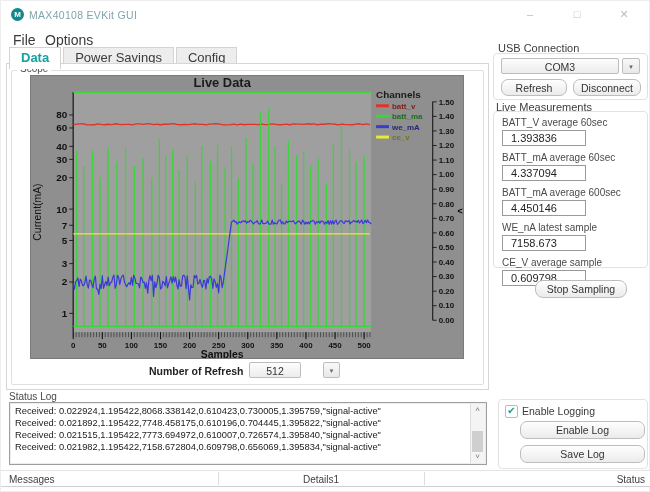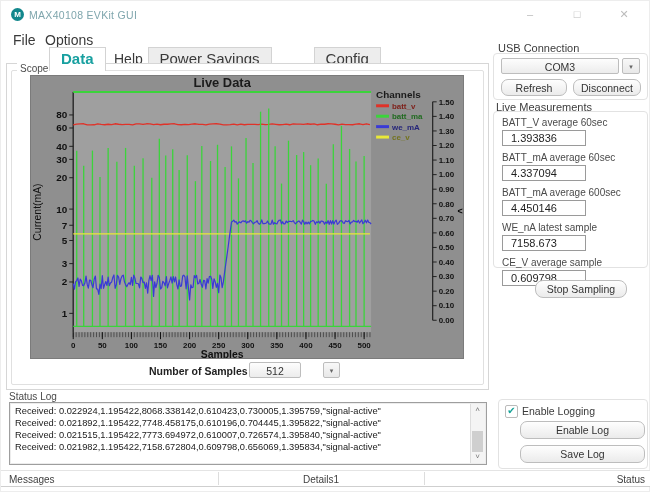--- a/index.html
+++ b/index.html
@@ -8,22 +8,22 @@
   .abs{position:absolute;}
   
   .app-icon{left:10px;top:7px;width:13px;height:13px;border-radius:50%;background:#12878c;color:#fff;
     font-size:8px;font-weight:bold;text-align:center;line-height:13px;}
   .app-title{left:28px;top:8px;font-size:10.5px;color:#7fa6ad;letter-spacing:.3px;}
   .win-btn{top:5px;width:16px;height:16px;font-size:11px;color:#bcbcbc;text-align:center;line-height:16px;cursor:default;}
   
   .menu-item{top:31px;font-size:14px;color:#3a3a3a;}
   
   .tabbar{left:8px;top:46px;display:flex;}
-  .tab{padding:2px 11px 3px;font-size:15px;background:#ededed;border:1px solid #d3d3d3;border-bottom:none;
-    color:#3a3a3a;margin-right:2px;position:relative;margin-left:40px;}
+  .tab{padding:2px 11px 3px;font-size:13px;background:#ededed;border:1px solid #d3d3d3;border-bottom:none;
+    color:#3a3a3a;margin-right:2px;position:relative;}
   .tab.sel{background:#fff;color:#18a0a0;font-weight:bold;z-index:3;padding-bottom:4px;margin-bottom:-1px;}
   .main-panel{left:5px;top:62px;width:483px;height:327px;background:#fff;border:1px solid #d6d6d6;box-sizing:border-box;z-index:1;}
   .scope-label{left:16px;top:62px;font-size:10px;color:#4c4c4c;background:#fff;padding:0 3px;z-index:2;}
   .scope-box{left:10px;top:69px;width:471px;height:313px;border:1px solid #e0e0e0;border-radius:2px;z-index:1;}
   .chart-wrap{left:29px;top:74px;width:434px;height:284px;background:#8f8f8f;border:1px solid #7b7b7b;box-sizing:border-box;z-index:2;}
   svg text{font-family:"Liberation Sans",sans-serif;}
   
   .nos-label{left:148px;top:364px;font-size:10.5px;font-weight:bold;color:#222;z-index:2;}
   .combo{height:16px;border:1px solid #bdbdbd;border-radius:2px;background:linear-gradient(#fdfdfd,#ececec);
     font-size:10.5px;color:#333;text-align:center;line-height:16px;box-sizing:border-box;z-index:2;}
@@ -316,21 +316,21 @@
         <line x1="303.9140625" y1="252.1706805757677" x2="303.9140625" y2="68.61906864652676" stroke="#3bd43b" stroke-width="1.3"></line>
         <line x1="312.1171875" y1="252.1706805757677" x2="312.1171875" y2="50.121355539270155" stroke="#3bd43b" stroke-width="1.3"></line>
         <line x1="320.3203125" y1="252.1706805757677" x2="320.3203125" y2="73.44509473204093" stroke="#3bd43b" stroke-width="1.3"></line>
         <line x1="326.765625" y1="252.1706805757677" x2="326.765625" y2="86.11956479747928" stroke="#3bd43b" stroke-width="1.3"></line>
         <line x1="334.96875" y1="252.1706805757677" x2="334.96875" y2="80.52705256247009" stroke="#3bd43b" stroke-width="1.3"></line>
         <polyline points="42.0,158.9 45.5,158.9 49.0,158.9 52.5,158.9 56.1,158.9 59.6,158.9 63.1,158.9 66.6,158.9 70.1,158.9 73.6,158.9 77.2,158.9 80.7,158.9 84.2,158.9 87.7,158.9 91.2,158.9 94.7,158.9 98.3,158.9 101.8,158.9 105.3,158.9 108.8,158.9 112.3,158.9 115.8,158.9 119.3,158.9 122.9,158.9 126.4,158.9 129.9,158.9 133.4,158.9 136.9,158.9 140.4,158.9 144.0,158.9 147.5,158.9 151.0,158.9 154.5,158.9 158.0,158.9 161.5,158.9 165.0,158.9 168.6,158.9 172.1,158.9 175.6,158.9 179.1,158.9 182.6,158.9 186.1,158.9 189.7,158.9 193.2,158.9 196.7,158.9 200.2,158.9 203.7,158.9 207.2,158.9 210.8,158.9 214.3,158.9 217.8,158.9 221.3,158.9 224.8,158.9 228.3,158.9 231.8,158.9 235.4,158.9 238.9,158.9 242.4,158.9 245.9,158.9 249.4,158.9 252.9,158.9 256.5,158.9 260.0,158.9 263.5,158.9 267.0,158.9 270.5,158.9 274.0,158.9 277.5,158.9 281.1,158.9 284.6,158.9 288.1,158.9 291.6,158.9 295.1,158.9 298.6,158.9 302.2,158.9 305.7,158.9 309.2,158.9 312.7,158.9 316.2,158.9 319.7,158.9 323.3,158.9 326.8,158.9 330.3,158.9 333.8,158.9 337.3,158.9 340.8,158.9" fill="none" stroke="#e8e838" stroke-width="1.3" stroke-linejoin="round"></polyline>
         <polyline points="42.0,209.1 43.2,214.6 44.3,207.3 45.5,206.0 46.7,203.4 47.9,212.0 49.0,204.5 50.2,206.3 51.4,210.8 52.5,211.1 53.7,208.6 54.9,201.5 56.1,209.9 57.2,213.6 58.4,205.5 59.6,205.7 60.8,210.1 61.9,213.2 63.1,204.7 64.3,201.5 65.4,214.5 66.6,214.7 67.8,219.9 69.0,209.5 70.1,214.2 71.3,201.1 72.5,213.8 73.6,210.2 74.8,207.0 76.0,211.0 77.2,202.6 78.3,211.2 79.5,208.5 80.7,207.4 81.8,203.0 83.0,200.4 84.2,213.8 85.4,210.1 86.5,200.8 87.7,202.5 88.9,209.8 90.0,204.3 91.2,201.5 92.4,200.5 93.6,207.3 94.7,210.1 95.9,212.2 97.1,209.7 98.3,208.2 99.4,210.2 100.6,202.8 101.8,210.9 102.9,200.6 104.1,203.6 105.3,209.0 106.5,209.0 107.6,209.2 108.8,213.4 110.0,202.4 111.1,203.9 112.3,208.1 113.5,207.5 114.7,213.8 115.8,208.2 117.0,218.7 118.2,205.8 119.3,201.1 120.5,206.0 121.7,200.8 122.9,222.0 124.0,207.2 125.2,213.1 126.4,208.7 127.5,200.7 128.7,203.0 129.9,214.5 131.1,213.2 132.2,206.8 133.4,208.2 134.6,211.3 135.8,202.1 136.9,213.3 138.1,209.1 139.3,205.9 140.4,202.3 141.6,208.7 142.8,202.1 144.0,207.4 145.1,202.4 146.3,210.1 147.5,214.5 148.6,205.3 149.8,211.9 151.0,211.4 152.2,201.4 153.3,200.6 154.5,202.3 155.7,214.3 156.8,201.2 158.0,212.9 159.2,225.6 160.4,210.3 161.5,213.3 162.7,212.8 163.9,200.9 165.0,203.2 166.2,200.7 167.4,209.5 168.6,208.7 169.7,204.9 170.9,209.8 172.1,212.8 173.3,205.7 174.4,206.3 175.6,214.5 176.8,204.1 177.9,208.6 179.1,202.0 180.3,201.7 181.5,204.7 182.6,214.0 183.8,204.2 185.0,207.3 186.1,212.9 187.3,208.8 188.5,218.3 189.7,200.4 190.8,203.0 192.0,213.1 193.2,207.4 194.3,198.8 195.5,190.2 196.7,181.6 197.9,173.0 199.0,164.4 200.2,155.8 201.4,147.2 202.5,146.3 203.7,145.2 204.9,147.1 206.1,146.7 207.2,149.2 208.4,147.6 209.6,146.9 210.8,147.9 211.9,146.5 213.1,145.8 214.3,146.7 215.4,145.8 216.6,148.2 217.8,146.6 219.0,147.3 220.1,145.3 221.3,146.1 222.5,147.6 223.6,148.9 224.8,147.3 226.0,147.2 227.2,145.7 228.3,148.2 229.5,149.3 230.7,148.2 231.8,144.9 233.0,148.6 234.2,148.7 235.4,148.5 236.5,148.1 237.7,146.1 238.9,148.9 240.0,149.1 241.2,149.1 242.4,145.1 243.6,149.3 244.7,147.7 245.9,148.5 247.1,149.0 248.3,146.4 249.4,145.3 250.6,145.0 251.8,148.9 252.9,146.7 254.1,149.0 255.3,148.9 256.5,146.0 257.6,147.7 258.8,146.5 260.0,146.5 261.1,146.5 262.3,146.7 263.5,145.6 264.7,147.7 265.8,148.8 267.0,147.6 268.2,146.6 269.3,146.0 270.5,147.3 271.7,149.2 272.9,145.1 274.0,146.6 275.2,149.3 276.4,147.1 277.5,148.9 278.7,147.1 279.9,148.9 281.1,146.4 282.2,146.3 283.4,145.5 284.6,146.3 285.8,149.4 286.9,146.9 288.1,147.7 289.3,146.2 290.4,148.3 291.6,146.2 292.8,146.2 294.0,146.9 295.1,149.3 296.3,147.0 297.5,148.4 298.6,145.7 299.8,149.4 301.0,145.7 302.2,149.1 303.3,145.6 304.5,149.1 305.7,146.4 306.8,145.2 308.0,149.4 309.2,148.4 310.4,146.4 311.5,145.7 312.7,146.1 313.9,148.0 315.0,148.4 316.2,145.7 317.4,146.4 318.6,146.6 319.7,145.4 320.9,149.0 322.1,147.2 323.3,146.9 324.4,145.4 325.6,146.6 326.8,146.3 327.9,147.3 329.1,145.4 330.3,148.1 331.5,146.3 332.6,145.0 333.8,148.8 335.0,147.3 336.1,145.2 337.3,147.8 338.5,145.1 339.7,147.5 340.8,147.6 342.0,149.1" fill="none" stroke="#3a3ad6" stroke-width="1.2" stroke-linejoin="round"></polyline>
       </svg>
   </div>
 
-  <div class="abs nos-label">Number of Samples</div>
+  <div class="abs nos-label">Number of Refresh</div>
   <div class="abs combo" style="left:248px;top:361px;width:52px;">512</div>
   <div class="abs combo-arrow" style="left:322px;top:361px;">▾</div>
 
   <div class="abs sec-label" style="left:497px;top:41px;">USB Connection</div>
   <div class="abs group-box" style="left:492px;top:52px;width:155px;height:47px;"></div>
   <div class="abs combo" style="left:500px;top:57px;width:118px;">COM3</div>
   <div class="abs combo-arrow" style="left:621px;top:57px;width:18px;">▾</div>
   <div class="abs btn" style="left:500px;top:78px;width:66px;height:17px;">Refresh</div>
   <div class="abs btn" style="left:572px;top:78px;width:68px;height:17px;">Disconnect</div>
 

